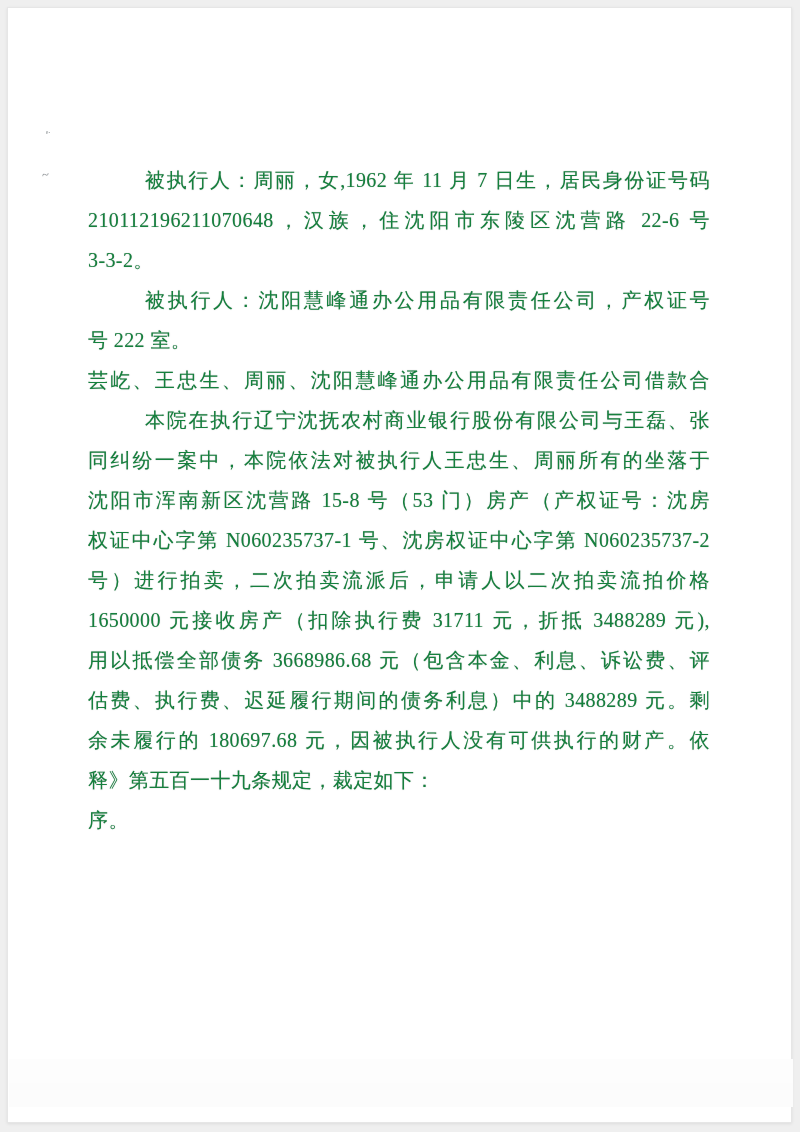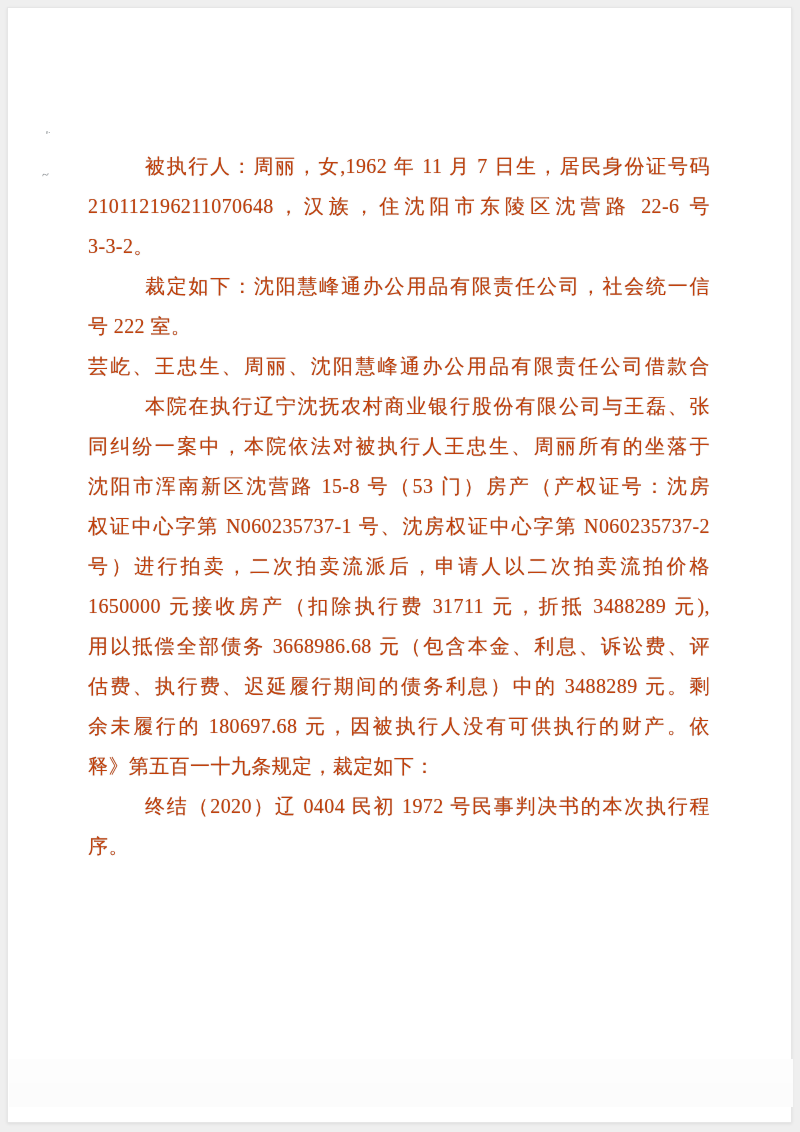--- a/index.html
+++ b/index.html
@@ -38,23 +38,23 @@
     position: absolute;
     left: 8px;
     top: 1082px;
     width: 784px;
     height: 24px;
     background: #fcfcfc;
   }
   .content {
     position: absolute;
     left: 88px;
-    top: 146px;
+    top: 160px;
     width: 622px;
-    color: #c2410c;
+    color: #15803d;
     font-size: 20px;
     letter-spacing: 0.4px;
     text-shadow: 0 0 1px rgba(93,99,102,0.5);
   }
   .line {
     height: 40px;
     line-height: 40px;
     overflow: hidden;
     text-align: justify;
     text-align-last: justify;
@@ -78,33 +78,32 @@
 
 <div class="page">
   <div class="scan-band-1" style="left:1px; top:1051px;"></div>
   <div class="scan-band-2" style="left:1px; top:1075px;"></div>
 </div>
 
 <div class="content">
     <div class="line first">被执行人：周丽，女,1962 年 11 月 7 日生，居民身份证号码</div>
     <div class="line">210112196211070648，汉族，住沈阳市东陵区沈营路 22-6 号</div>
     <div class="line last">3-3-2。</div>
-    <div class="line first">裁定如下：沈阳慧峰通办公用品有限责任公司，社会统一信</div>
+    <div class="line first">被执行人：沈阳慧峰通办公用品有限责任公司，产权证号</div>
     <div class="line last">号 222 室。</div>
     <div class="line">芸屹、王忠生、周丽、沈阳慧峰通办公用品有限责任公司借款合</div>
     <div class="line first">本院在执行辽宁沈抚农村商业银行股份有限公司与王磊、张</div>
     <div class="line">同纠纷一案中，本院依法对被执行人王忠生、周丽所有的坐落于</div>
     <div class="line">沈阳市浑南新区沈营路 15-8 号（53 门）房产（产权证号：沈房</div>
     <div class="line">权证中心字第 N060235737-1 号、沈房权证中心字第 N060235737-2</div>
     <div class="line">号）进行拍卖，二次拍卖流派后，申请人以二次拍卖流拍价格</div>
     <div class="line">1650000 元接收房产（扣除执行费 31711 元，折抵 3488289 元),</div>
     <div class="line">用以抵偿全部债务 3668986.68 元（包含本金、利息、诉讼费、评</div>
     <div class="line">估费、执行费、迟延履行期间的债务利息）中的 3488289 元。剩</div>
     <div class="line">余未履行的 180697.68 元，因被执行人没有可供执行的财产。依</div>
     <div class="line last">释》第五百一十九条规定，裁定如下：</div>
-    <div class="line first">终结（2020）辽 0404 民初 1972 号民事判决书的本次执行程</div>
     <div class="line last">序。</div>
   </div>
 
 <div id="artifacts-layer">
     <span class="speck" style="left: 46px; top: 126px; font-size: 9px; transform: rotate(0deg);">ₑ.</span>
     <span class="speck" style="left: 42px; top: 168px; font-size: 13px; transform: rotate(-10deg);">~</span>
   </div>
 
 </body></html>

